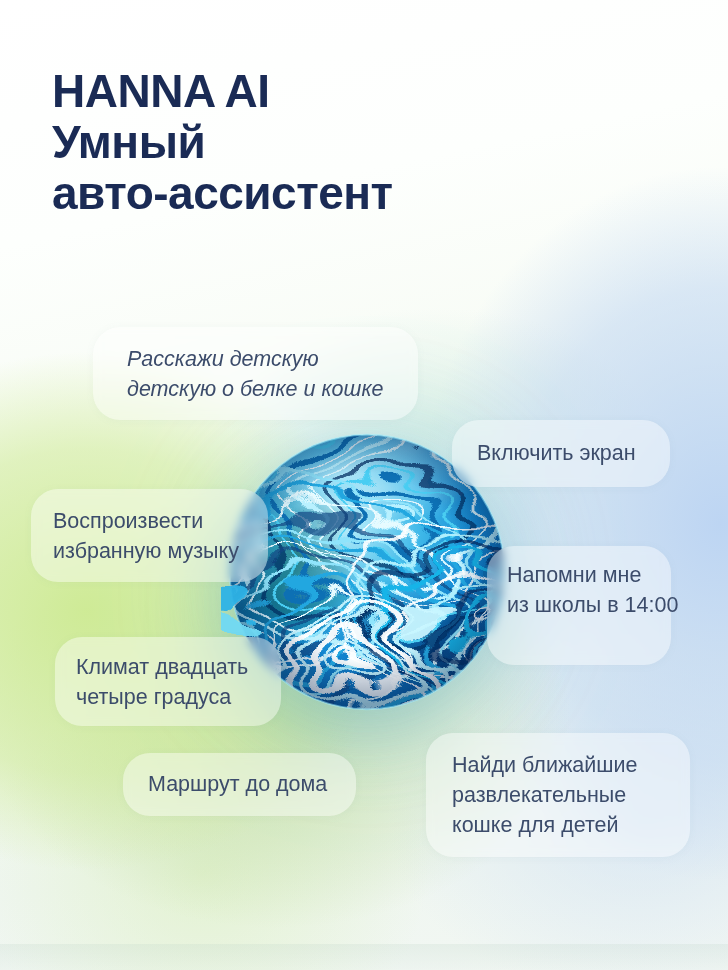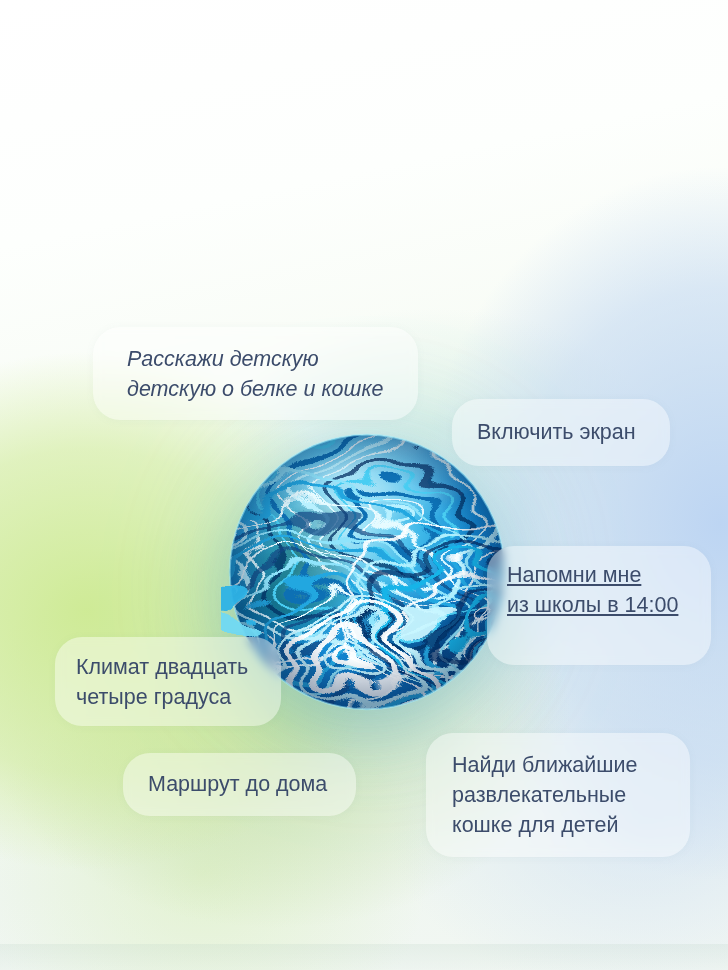--- a/index.html
+++ b/index.html
@@ -37,41 +37,46 @@
     backdrop-filter:blur(5px);
     -webkit-backdrop-filter:blur(5px);
     color:var(--bubble-text-color,#3c4c6b);
     font-size:21.5px;
     line-height:30px;
     box-shadow:0 1px 8px rgba(120,150,150,0.06);
   }
   .bubble span{display:block;white-space:nowrap;}
   
   .b-story   {left:93px;  top:327px; width:325px; height:93px;  padding:17px 20px 8px 34px;font-style:italic;}
-  .b-screen  {left:452px; top:399px; width:218px; height:67px;  padding:18px 20px 16px 25px;}
+  .b-screen  {left:452px; top:420px; width:218px; height:67px;  padding:18px 20px 16px 25px;}
   .b-music   {left:31px;  top:489px; width:237px; height:93px;  padding:17px 20px 0 22px;}
-  .b-reminder{left:487px; top:546px; width:224px; height:119px; padding:14px 14px 0 20px;text-decoration:underline;}
+  .b-reminder{left:487px; top:546px; width:184px; height:119px; padding:14px 14px 0 20px;}
   .b-climate {left:55px;  top:637px; width:226px; height:89px;  padding:15px 18px 0 21px;}
   .b-route   {left:123px; top:753px; width:233px; height:63px;  padding:16px 18px 14px 25px;}
   .b-places  {left:426px; top:733px; width:264px; height:124px; padding:17px 26px 0 26px;}
   .sphere-wrap{
     position:absolute;left:221px;top:426px;width:292px;height:292px;
     filter:drop-shadow(0 22px 38px rgba(60,140,170,0.35)) drop-shadow(0 0 55px rgba(130,220,235,0.30));
   }
   .sphere-wrap svg{width:100%;height:100%;display:block;}
   .bottom-band{
     position:absolute;left:0;bottom:0;width:728px;height:26px;
     background:linear-gradient(180deg,rgba(186,209,196,0.22),rgba(210,228,222,0.10));
   }
 </style>
 </head>
 <body>
 
 <div class="canvas">
 
+  <h1 class="title">
+    <span>HANNA AI</span>
+    <span>Умный</span>
+    <span>авто-ассистент</span>
+  </h1>
 
   <div class="sphere-wrap">
     <svg viewBox="0 0 300 300" xmlns="http://www.w3.org/2000/svg">
       <defs>
         <radialGradient id="baseG" cx="42%" cy="32%" r="78%">
           <stop offset="0%" stop-color="#bdf0fb"></stop>
           <stop offset="35%" stop-color="#3fb9e9"></stop>
           <stop offset="62%" stop-color="#1287d2"></stop>
           <stop offset="85%" stop-color="#0a64ad"></stop>
           <stop offset="100%" stop-color="#0a5494"></stop>
@@ -176,20 +181,24 @@
 
   <div class="bubble b-story">
     <span>Расскажи детскую</span>
     <span>детскую о белке и кошке</span>
   </div>
 
   <div class="bubble b-screen">
     <span>Включить экран</span>
   </div>
 
+  <div class="bubble b-music">
+    <span>Воспроизвести</span>
+    <span>избранную музыку</span>
+  </div>
 
   <div class="bubble b-reminder">
     <span>Напомни мне</span>
     <span>из школы в 14:00</span>
   </div>
 
   <div class="bubble b-climate">
     <span>Климат двадцать</span>
     <span>четыре градуса</span>
   </div>

